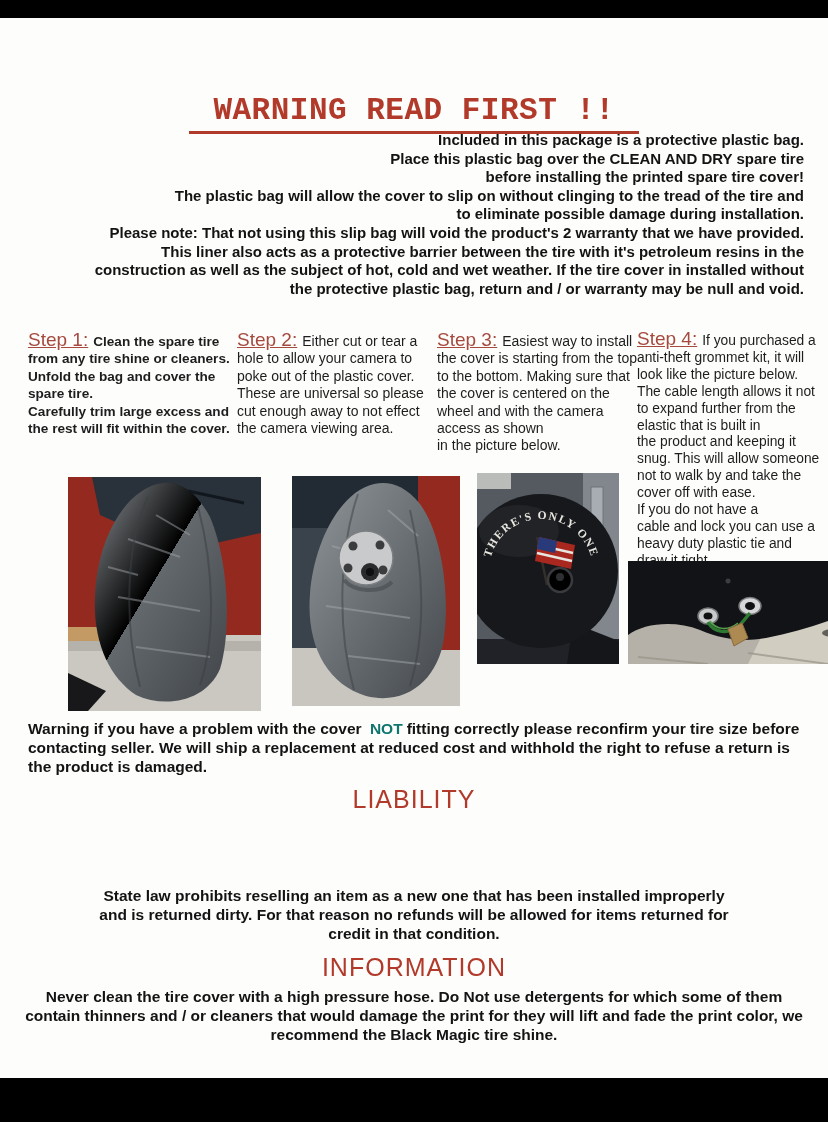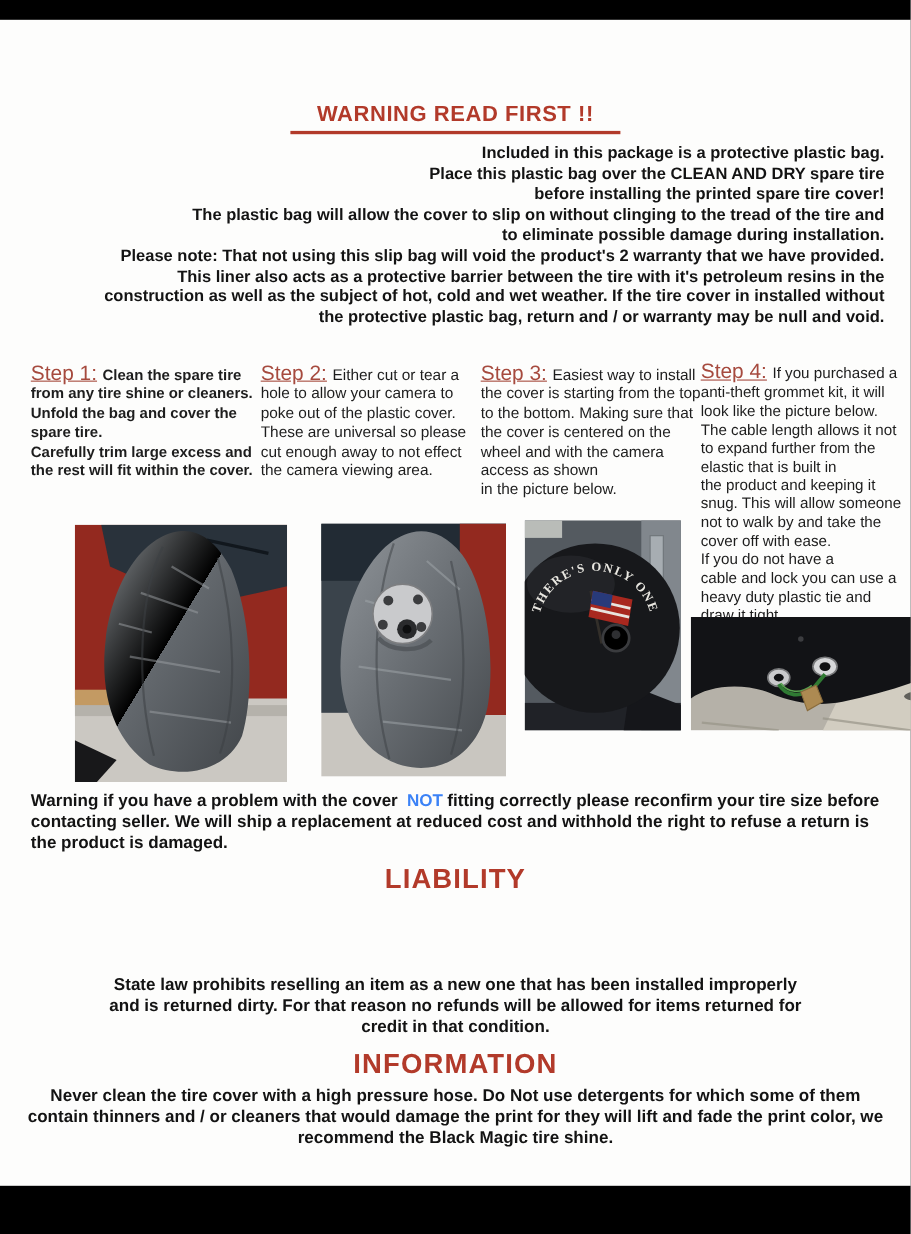--- a/index.html
+++ b/index.html
@@ -20,22 +20,22 @@
   .band.top{top:0;height:18px;}
   .band.bottom{top:1078px;height:44px;}
 
   .title{
     position:absolute;top:53px;left:0;width:100%;margin:0;
     text-align:center;font-size:27px;font-weight:bold;
     letter-spacing:.5px;white-space:pre;color:#121212;
   }
   .warn-wrap{position:absolute;top:93px;left:0;width:100%;text-align:center;}
   .warn{
-    display:inline-block;font-size:20px;font-weight:bold;color:var(--red);
-    border-bottom:3px solid var(--red);padding:0 24px 3px;letter-spacing:.5px;
+    display:inline-block;font-size:31px;font-weight:bold;color:var(--red);
+    border-bottom:3px solid var(--red);padding:0 24px 3px;letter-spacing:.5px;font-family:Liberation Mono, monospace;
   }
   .intro{
     position:absolute;top:131px;left:0;width:804px;margin:0;
     text-align:right;font-size:15px;line-height:18.6px;font-weight:bold;
     white-space:pre-line;color:#131313;
   }
 
   .step{position:absolute;top:331px;font-size:14px;line-height:17.4px;color:#1d1d1d;}
   .step .slabel{font-size:19px;color:var(--step-red);margin-right:5px;text-decoration:underline;}
   .step .sbody{white-space:pre-line;}
@@ -49,25 +49,25 @@
   .photo svg{display:block;width:100%;height:100%;}
   .ph1{left:28px;top:461px;width:193px;height:234px;}
   .ph2{left:252px;top:460px;width:168px;height:230px;}
   .ph3{left:437px;top:457px;width:142px;height:191px;}
   .ph4{left:588px;top:545px;width:222px;height:103px;}
 
   .fitwarn{
     position:absolute;top:719px;left:28px;width:782px;margin:0;
     font-size:15.5px;line-height:19px;font-weight:bold;color:#131313;
   }
-  .fitwarn .red{color:#3b82f6;padding:0 4px;text-align:center;}
+  .fitwarn .red{color:#0f766e;padding:0 4px;text-align:center;}
 
   .sec{
     position:absolute;left:0;width:100%;margin:0;text-align:center;
-    font-size:25px;font-weight:bold;color:var(--red);letter-spacing:1px;
+    font-size:25px;font-weight:normal;color:var(--red);letter-spacing:1px;
   }
   .sec.liab{top:785px;}
   .sec.maint{top:953px;}
 
   .cpara{
     position:absolute;margin:0;text-align:center;font-weight:bold;
     font-size:15.5px;line-height:19px;color:#131313;
   }
   .cpara.p1{top:818px;left:24px;width:780px;}
   .cpara.p2{top:886px;left:94px;width:640px;}

